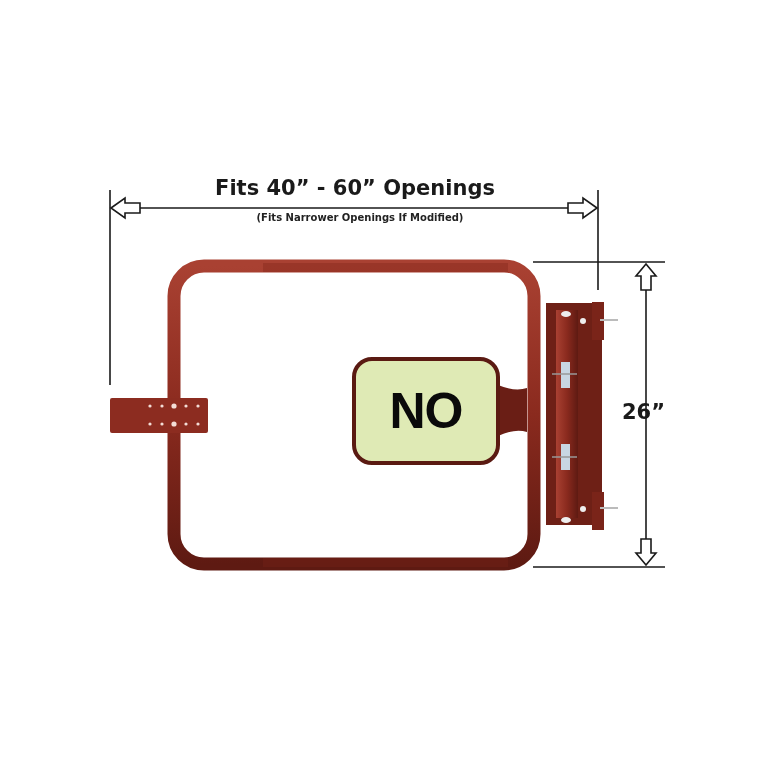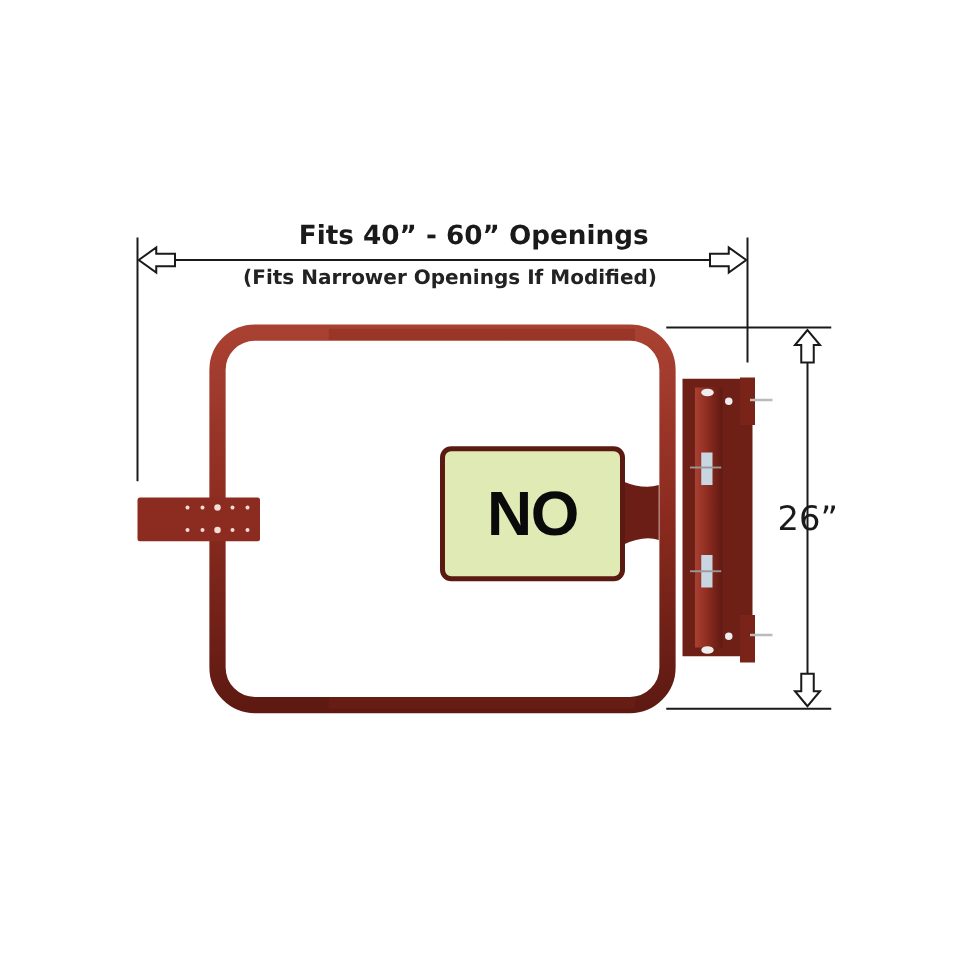--- a/index.html
+++ b/index.html
@@ -1,21 +1,21 @@
 <!DOCTYPE html>
 <html><head>
 <meta charset="utf-8">
 <style>
   html, body { margin:0; padding:0; background:#ffffff; }
   body { width:768px; height:768px; position:relative; overflow:hidden; font-family:"DejaVu Sans", sans-serif; }
   .abs { position:absolute; }
   .title { left:0; width:710px; top:176px; text-align:center; font-size:21px; font-weight:bold; color:#1a1a1a; padding-left:0; }
-  .subtitle { left:0; width:720px; top:212px; text-align:center; font-size:16px; font-weight:bold; color:#222; }
-  .dim-label { left:622px; top:400px; font-size:27px; font-weight:normal; color:#1a1a1a; }
-  .sign { left:352px; top:357px; width:148px; height:108px; background:#dfeab5; border:4px solid #5a1a12; border-radius:9px; box-sizing:border-box;
+  .subtitle { left:0; width:720px; top:212px; text-align:center; font-size:10px; font-weight:bold; color:#222; }
+  .dim-label { left:622px; top:400px; font-size:21px; font-weight:bold; color:#1a1a1a; }
+  .sign { left:352px; top:357px; width:148px; height:108px; background:#dfeab5; border:4px solid #5a1a12; border-radius:20px; box-sizing:border-box;
           display:flex; flex-direction:row; align-items:center; justify-content:center; }
   .sign span { font-family:"Liberation Sans", sans-serif; font-weight:bold; color:#0a0a0a; font-size:50px; line-height:46px; letter-spacing:-1px; }
 </style>
 </head>
 <body>
 
 <svg class="abs" style="left:0;top:0" width="768" height="768">
   <defs>
     <linearGradient id="tubeH" x1="0" y1="0" x2="0" y2="1">
       <stop offset="0" stop-color="#a94132"></stop>
@@ -80,19 +80,19 @@
     <circle cx="583" cy="509" r="3" fill="#eee"></circle>
     <rect x="561" y="362" width="9" height="26" fill="#c8d6e2"></rect>
     <rect x="561" y="444" width="9" height="26" fill="#c8d6e2"></rect>
     <line x1="552" y1="374" x2="577" y2="374" stroke="#999" stroke-width="1.5"></line>
     <line x1="552" y1="457" x2="577" y2="457" stroke="#999" stroke-width="1.5"></line>
     <ellipse cx="566" cy="314" rx="5" ry="3" fill="#eee"></ellipse>
     <ellipse cx="566" cy="520" rx="5" ry="3" fill="#eee"></ellipse>
   </g>
 </svg>
 
-<div class="abs title" style="left:0;width:710px;margin-left:24px;">Fits 40” - 60” Openings</div>
+<div class="abs title" style="left:0;width:710px;">Fits 40” - 60” Openings</div>
 <div class="abs subtitle">(Fits Narrower Openings If Modified)</div>
 <div class="abs dim-label">26”</div>
 
 <div class="abs sign">
   <span>NO</span>
 </div>
 
 </body></html>

